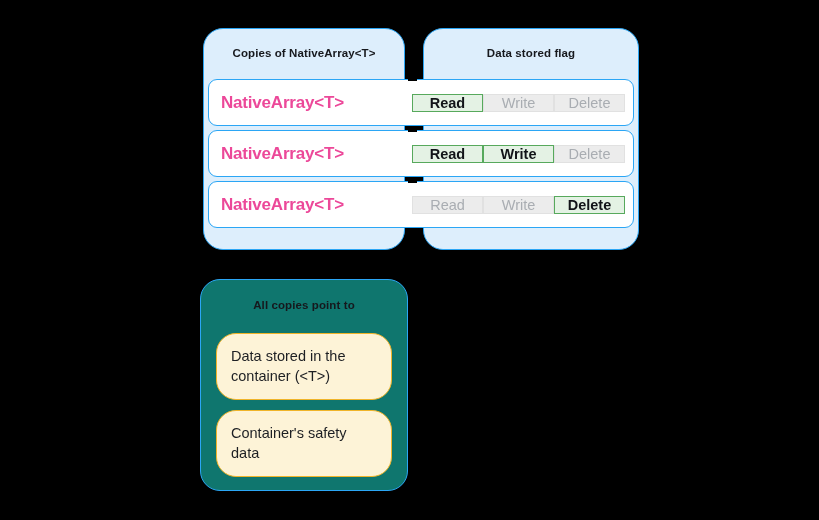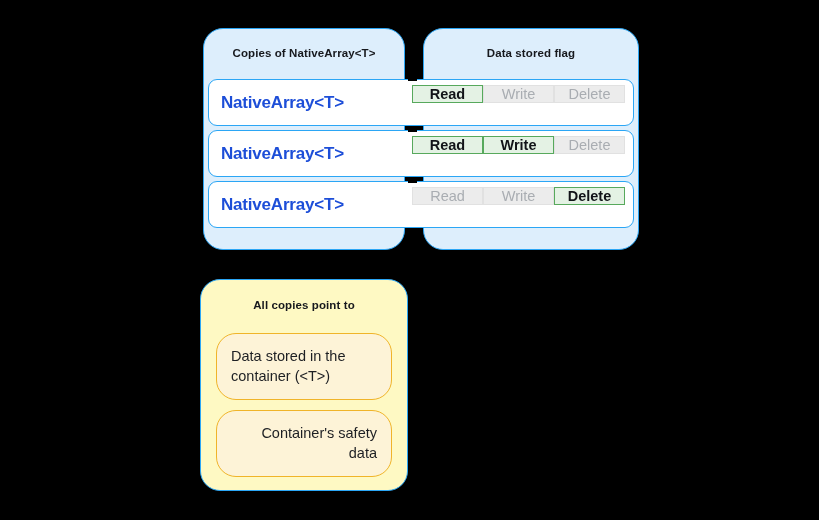--- a/index.html
+++ b/index.html
@@ -80,30 +80,30 @@
     display: flex;
     align-items: center;
   }
   .row-card:last-child { margin-bottom: 0; }
 
   .row-label {
     flex: 0 0 196px;
     padding-left: 12px;
     font-size: 17px;
     font-weight: bold;
-    color: #1d4ed8;
+    color: #ec4899;
     letter-spacing: -0.2px;
     white-space: nowrap;
     box-sizing: border-box;
   }
 
   .flag-group {
     display: flex;
     height: 35px;
-    align-items: flex-start;
+    align-items: center;
     margin-left: 7px;
   }
 
   .flag-cell {
     width: 71px;
     display: flex;
     align-items: center;
     justify-content: center;
     font-size: 14.5px;
     box-sizing: border-box;
@@ -132,21 +132,21 @@
     z-index: 5;
   }
 
   
   .bottom-panel {
     position: absolute;
     left: 200px;
     top: 279px;
     width: 208px;
     height: 212px;
-    background: #fef9c3;
+    background: #0f766e;
     border: 1.5px solid #2ba6f5;
     border-radius: 20px;
     box-sizing: border-box;
     padding-left: 28px;
   }
   .bottom-panel .panel-title {
     top: 19px;
   }
 
   .note-list {
@@ -160,21 +160,21 @@
     border: 1.5px solid #f0b429;
     border-radius: 20px;
     box-sizing: border-box;
     padding: 13px 14px;
     margin-bottom: 10px;
     font-size: 14.5px;
     line-height: 1.35;
     color: #1d1f23;
     min-height: 63px;
   }
-  .note-box:last-child { margin-bottom: 8px; text-align: right; }
+  .note-box:last-child { margin-bottom: 8px; }
 </style>
 </head>
 <body>
 
 <div class="stage">
 
   <div class="top-group">
 
     <div class="panel panel-left">
       <div class="panel-title">Copies of NativeArray&lt;T&gt;</div>

